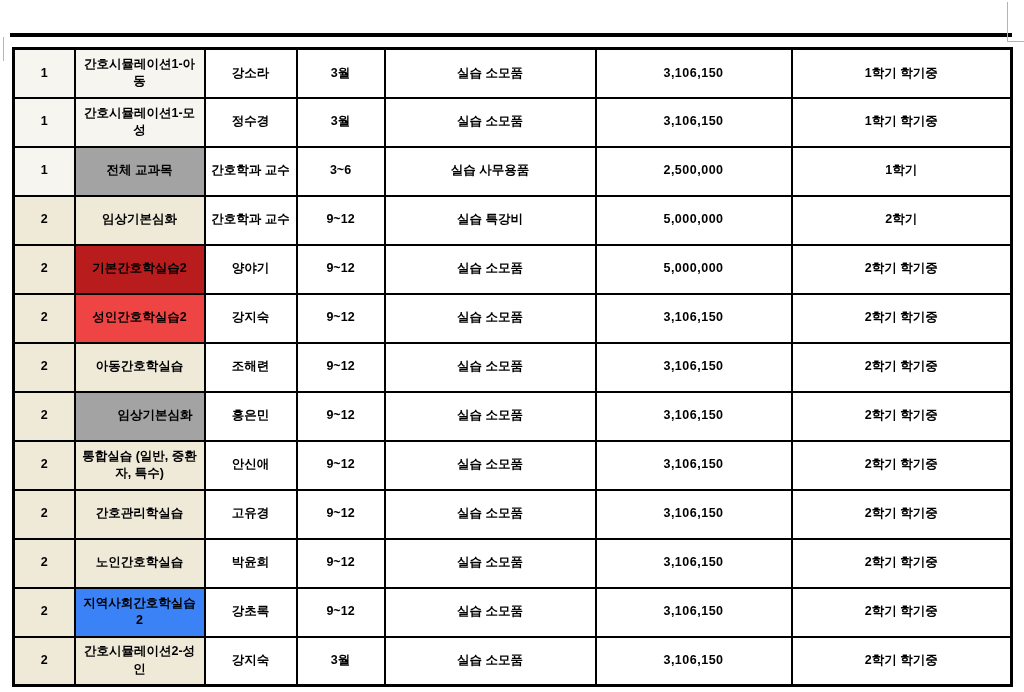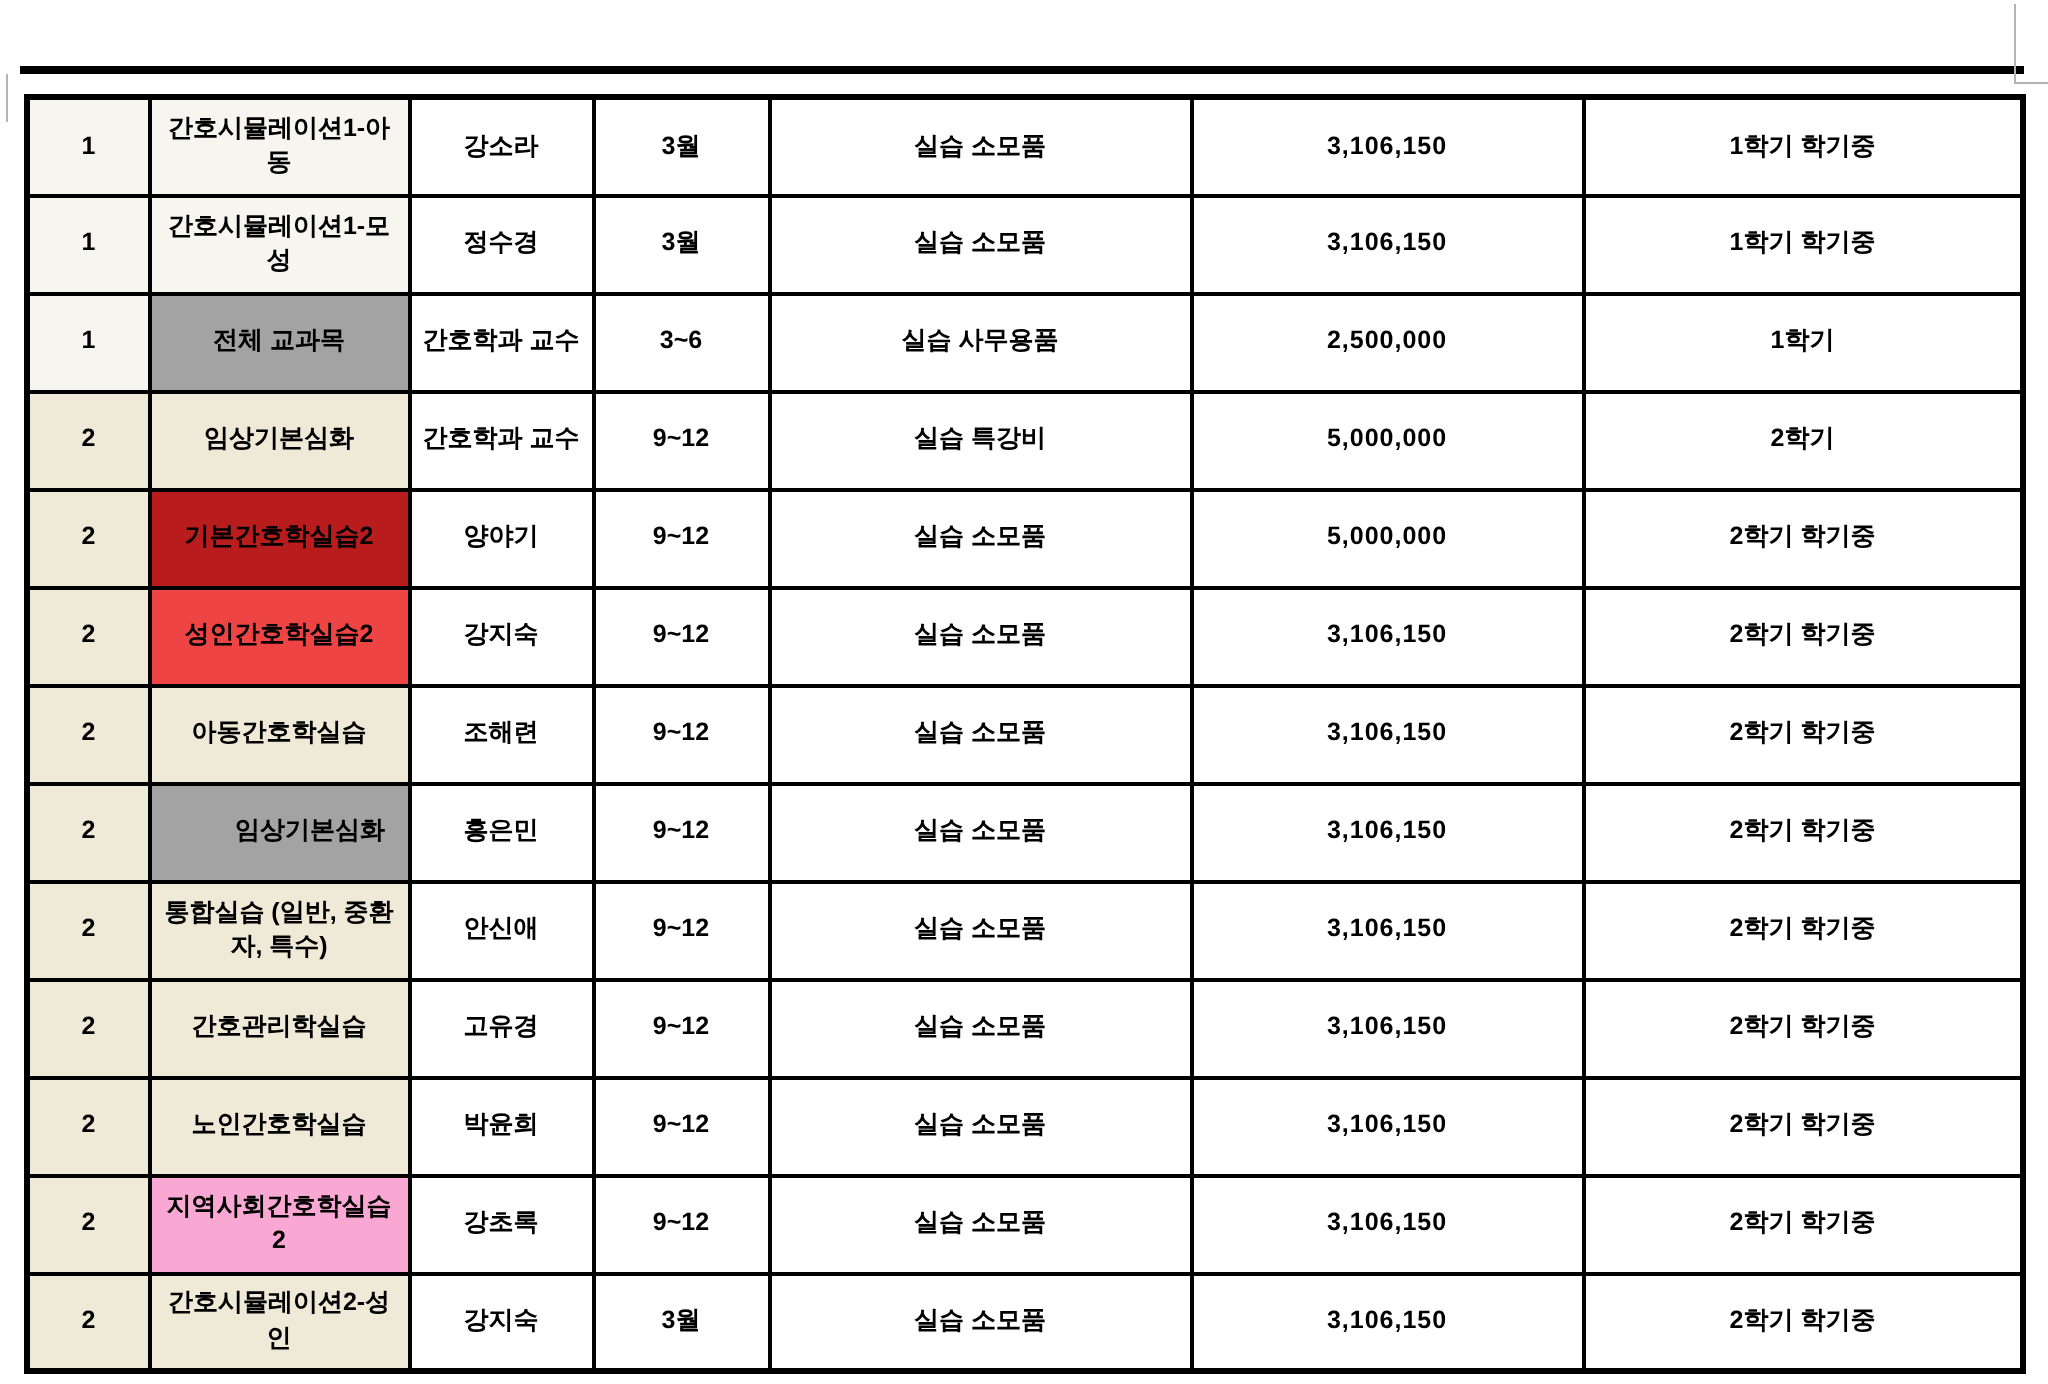--- a/index.html
+++ b/index.html
@@ -208,21 +208,21 @@
           <td class="col-semester" style="background: rgb(239, 233, 216);">2</td>
           <td class="col-course" style="background: rgb(239, 233, 216);">노인간호학실습</td>
           <td class="col-instructor">박윤희</td>
           <td class="col-months">9~12</td>
           <td class="col-item">실습 소모품</td>
           <td class="col-amount">3,106,150</td>
           <td class="col-period">2학기 학기중</td>
         </tr>
         <tr>
           <td class="col-semester" style="background: rgb(239, 233, 216);">2</td>
-          <td class="col-course" style="background: #f9a8d4;">지역사회간호학실습2</td>
+          <td class="col-course" style="background: #3b82f6;">지역사회간호학실습2</td>
           <td class="col-instructor">강초록</td>
           <td class="col-months">9~12</td>
           <td class="col-item">실습 소모품</td>
           <td class="col-amount">3,106,150</td>
           <td class="col-period">2학기 학기중</td>
         </tr>
         <tr>
           <td class="col-semester" style="background: rgb(239, 233, 216);">2</td>
           <td class="col-course" style="background: rgb(239, 233, 216);">간호시뮬레이션2-성인</td>
           <td class="col-instructor">강지숙</td>

